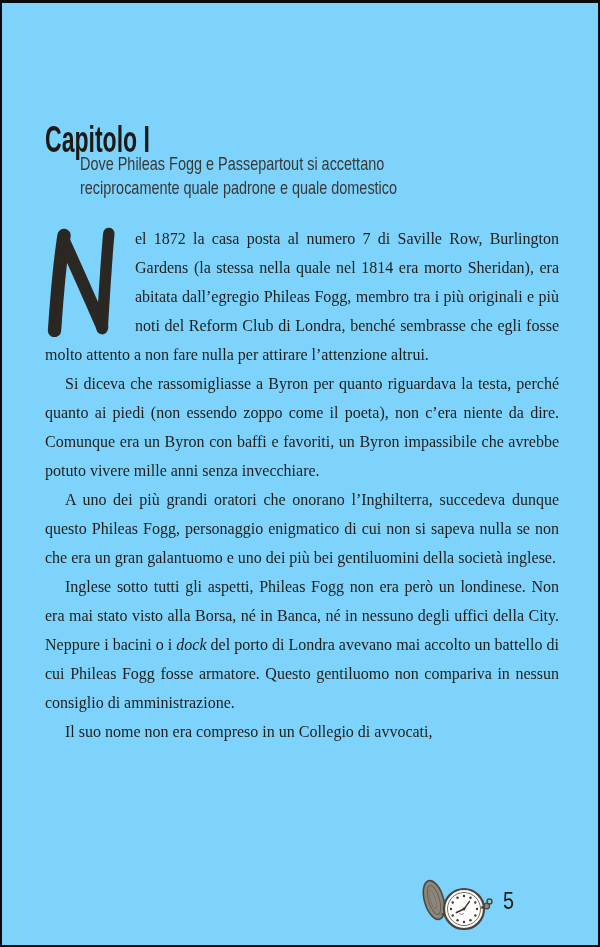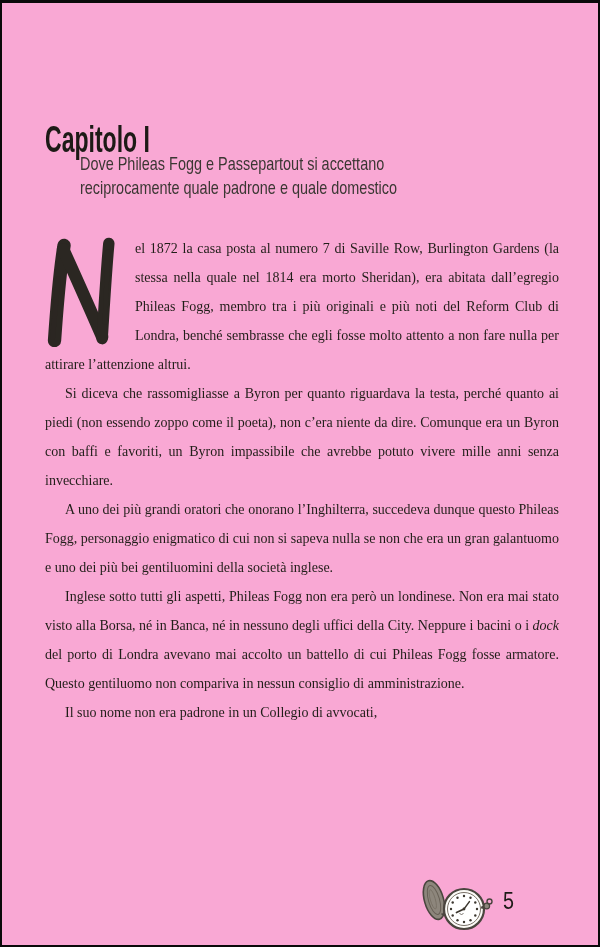--- a/index.html
+++ b/index.html
@@ -5,21 +5,21 @@
   html, body {
     margin: 0;
     padding: 0;
     background: #e8e8e8;
   }
   .page {
     position: relative;
     width: 600px;
     height: 947px;
     box-sizing: border-box;
-    background: #f9a8d4;
+    background: #7dd3fc;
     border-style: solid;
     border-color: #0a0a0a;
     border-width: 3px 2px 2px 2px;
     overflow: hidden;
     font-family: "Liberation Serif", serif;
   }
   .chapter-title {
     position: absolute;
     left: 43px;
     top: 94px;
@@ -42,24 +42,24 @@
     font-size: 19px;
     line-height: 24px;
     color: #3b3733;
     transform: scaleX(0.76);
     transform-origin: left top;
     white-space: nowrap;
   }
   .body-text {
     position: absolute;
     left: 43px;
-    top: 231px;
+    top: 221px;
     width: 514px;
     font-family: "Liberation Serif", serif;
-    font-size: 14px;
+    font-size: 16px;
     line-height: 29px;
     color: #211e19;
     text-align: justify;
   }
   .body-text p {
     margin: 0;
     padding: 0;
   }
   .body-text p.indent {
     text-indent: 20px;
@@ -119,21 +119,21 @@
             <path d="M60 105 C62 74 64 38 67 5" stroke-width="12"></path>
             <path d="M8 104 C10 82 12 60 14 42" stroke-width="5" opacity="0.55"></path>
             <path d="M63 88 C64 62 65 34 66 14" stroke-width="5" opacity="0.5"></path>
           </g>
         </svg>
       </span><span>el 1872 la casa posta al numero 7 di Saville Row, Burlington Gardens (la stessa nella quale nel 1814 era morto Sheridan), era abitata dall’egregio Phileas Fogg, membro tra i più originali e più noti del Reform Club di Londra, benché sembrasse che egli fosse molto attento a non fare nulla per attirare l’attenzione altrui.</span>
     </p>
     <p class="indent">Si diceva che rassomigliasse a Byron per quanto riguardava la testa, perché quanto ai piedi (non essendo zoppo come il poeta), non c’era niente da dire. Comunque era un Byron con baffi e favoriti, un Byron impassibile che avrebbe potuto vivere mille anni senza invecchiare.</p>
     <p class="indent">A uno dei più grandi oratori che onorano l’Inghilterra, succedeva dunque questo Phileas Fogg, personaggio enigmatico di cui non si sapeva nulla se non che era un gran galantuomo e uno dei più bei gentiluomini della società inglese.</p>
     <p class="indent"><span>Inglese sotto tutti gli aspetti, Phileas Fogg non era però un londinese. Non era mai stato visto alla Borsa, né in Banca, né in nessuno degli uffici della City. Neppure i bacini o i </span><span class="italic-term">dock</span><span> del porto di Londra avevano mai accolto un battello di cui Phileas Fogg fosse armatore. Questo gentiluomo non compariva in nessun consiglio di amministrazione.</span></p>
-    <p class="indent">Il suo nome non era padrone in un Collegio di avvocati,</p>
+    <p class="indent">Il suo nome non era compreso in un Collegio di avvocati,</p>
   </div>
 
   <div class="footer-watch">
     <svg viewBox="0 0 82 64" aria-hidden="true">
 
       <g transform="rotate(-16 20 28)">
         <ellipse cx="20" cy="28" rx="9.5" ry="20" fill="#8d867c" stroke="#4a453e" stroke-width="1.6"></ellipse>
         <ellipse cx="20" cy="28" rx="5.5" ry="15" fill="none" stroke="#675f55" stroke-width="1"></ellipse>
         <ellipse cx="19" cy="27" rx="2.5" ry="10" fill="none" stroke="#766e63" stroke-width="0.8"></ellipse>
       </g>

